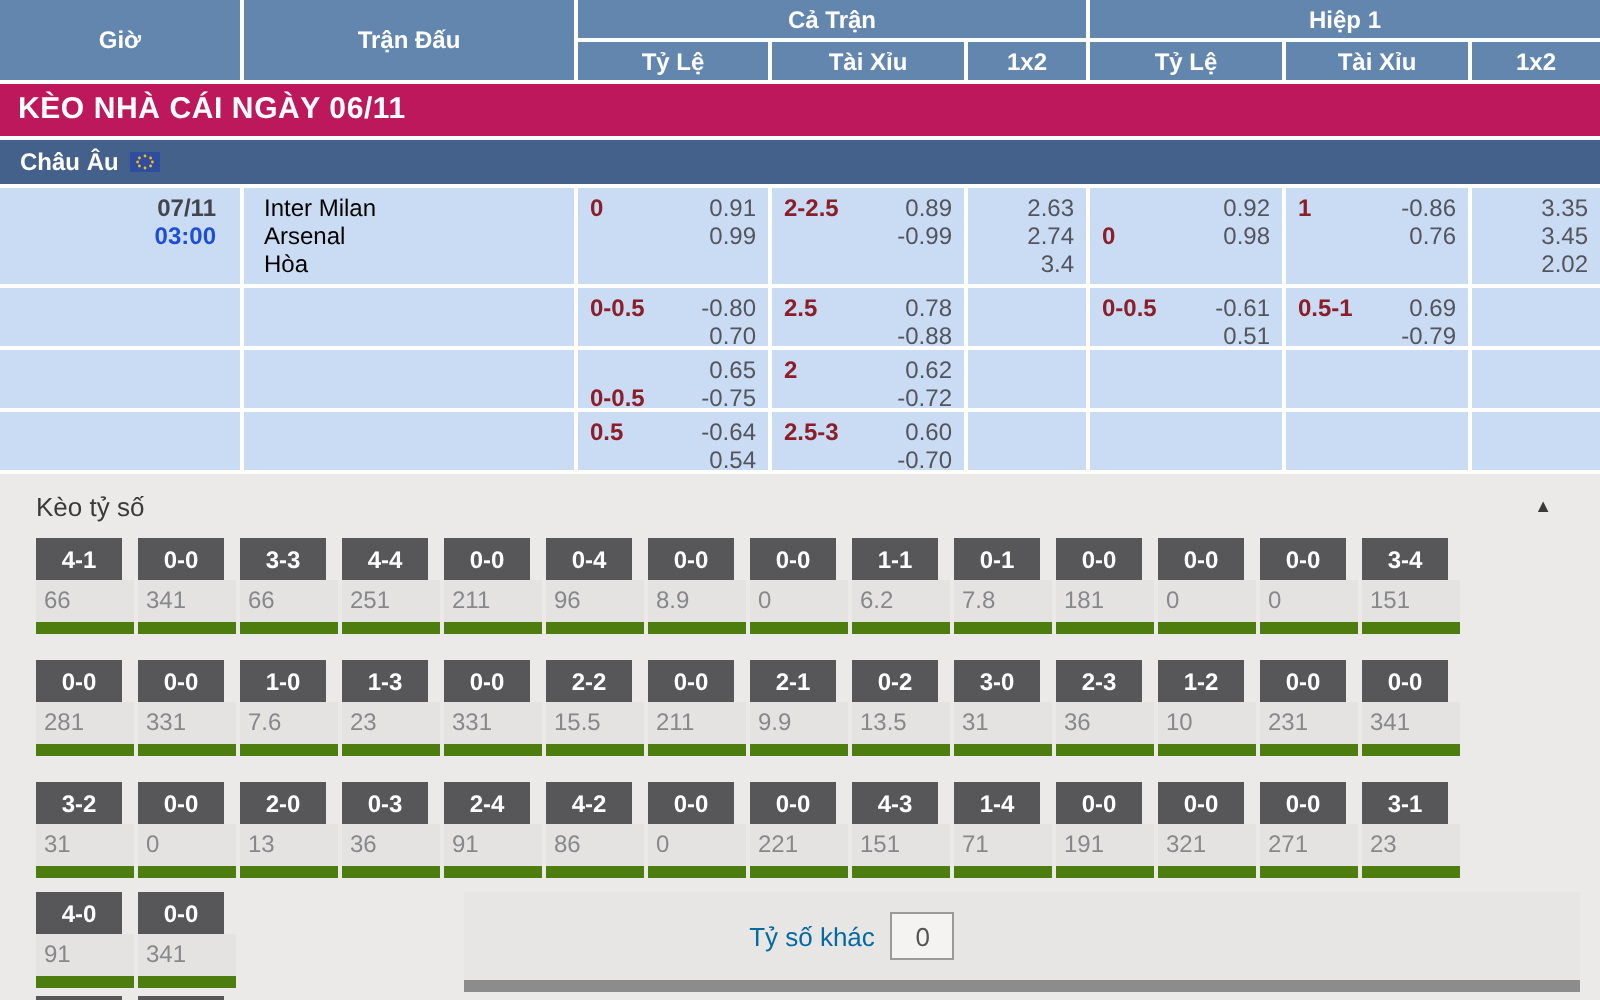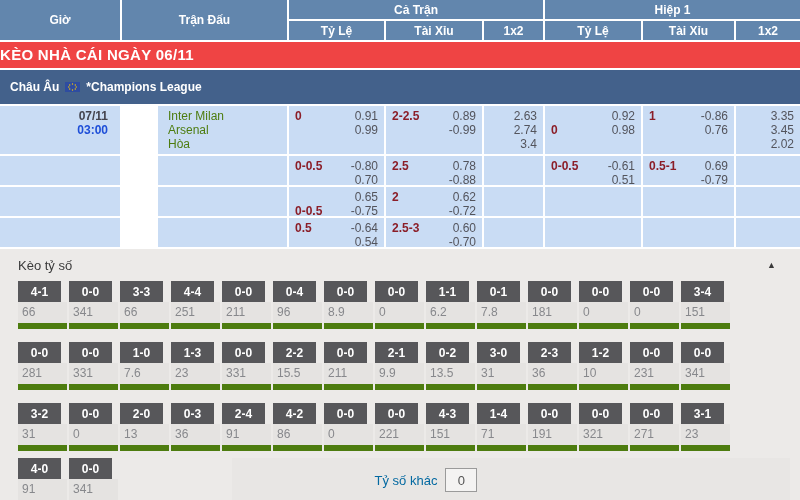--- a/index.html
+++ b/index.html
@@ -7,33 +7,33 @@
        font-family:"Liberation Sans","DejaVu Sans",sans-serif;background:#fff;
        --cols:120px 165px 95px 96px 59px 96px 91px 64px;}
   
   .thead{display:grid;grid-template-columns:var(--cols);grid-template-rows:19px 19px;gap:2px;background:#fff;}
   .th{background:#6286ad;color:#fff;font-size:12px;font-weight:bold;
       display:flex;align-items:center;justify-content:center;}
   .th-gio,.th-match{grid-row:1/3;}
   .th-ft{grid-column:3/6;}
   .th-h1{grid-column:6/9;}
   
-  .banner{margin-top:2px;height:26px;line-height:26px;background:#ef4444;color:#fff;
-          font-size:15px;font-weight:bold;padding-left:0;letter-spacing:.3px;}
-  .league{margin-top:2px;height:34px;background:#43618b;color:#fff;font-size:12px;
+  .banner{margin-top:2px;height:26px;line-height:26px;background:#be185d;color:#fff;
+          font-size:15px;font-weight:bold;padding-left:9px;letter-spacing:.3px;}
+  .league{margin-top:2px;height:22px;background:#43618b;color:#fff;font-size:12px;
           font-weight:bold;display:flex;align-items:center;gap:6px;padding-left:10px;cursor:pointer;}
   .eu-flag{display:inline-block;line-height:0;}
   
   .odds-row{display:grid;grid-template-columns:var(--cols);gap:2px;background:#fff;margin-top:2px;}
   .odds-row .cell{background:#c9dcf4;height:29px;box-sizing:border-box;overflow:hidden;}
   .odds-row.first .cell{height:48px;}
   .time-cell{text-align:right;padding:3px 12px 0 0;font-size:12px;line-height:14px;font-weight:bold;}
   .time-cell .date{color:#44444e;}
   .time-cell .time{color:#1d4ed8;}
-  .team-cell{padding:3px 0 0 10px;font-size:12px;line-height:14px;color:#4d7c0f;margin-left:36px;}
+  .team-cell{padding:3px 0 0 10px;font-size:12px;line-height:14px;color:#000000;}
   .odds-cell{padding:3px 6px 0 6px;font-size:12px;line-height:14px;}
   .pair{display:flex;justify-content:space-between;}
   .hdp{color:#8b1e28;font-weight:bold;}
   .val{color:#53545c;}
   .x12{text-align:right;color:#53545c;}
   
   .score-section{margin-top:2px;height:265px;background:#eceae8;box-sizing:border-box;}
   .score-head{display:flex;justify-content:space-between;align-items:center;
               padding:6px 24px 0 18px;height:20px;}
   .score-title{font-size:13px;color:#3a3a3a;}
@@ -86,21 +86,20 @@
             <circle cx="7.5" cy="8" r="0.7"></circle>
           <circle cx="4.7" cy="3" r="0.7"></circle>
             <circle cx="10.3" cy="3" r="0.7"></circle>
           <circle cx="4.7" cy="7" r="0.7"></circle>
             <circle cx="10.3" cy="7" r="0.7"></circle>
           <circle cx="3.8" cy="5" r="0.7"></circle>
             <circle cx="11.2" cy="5" r="0.7"></circle>
         </g>
       </svg>
     </span>
-    <span>*Champions League</span>
   </div>
 
   <div id="odds-rows">
       <div class="odds-row first">
         <div class="cell time-cell">
           <div class="date">07/11</div>
           <div class="time">03:00</div>
         </div>
         <div class="cell team-cell">
           <div>Inter Milan</div>

